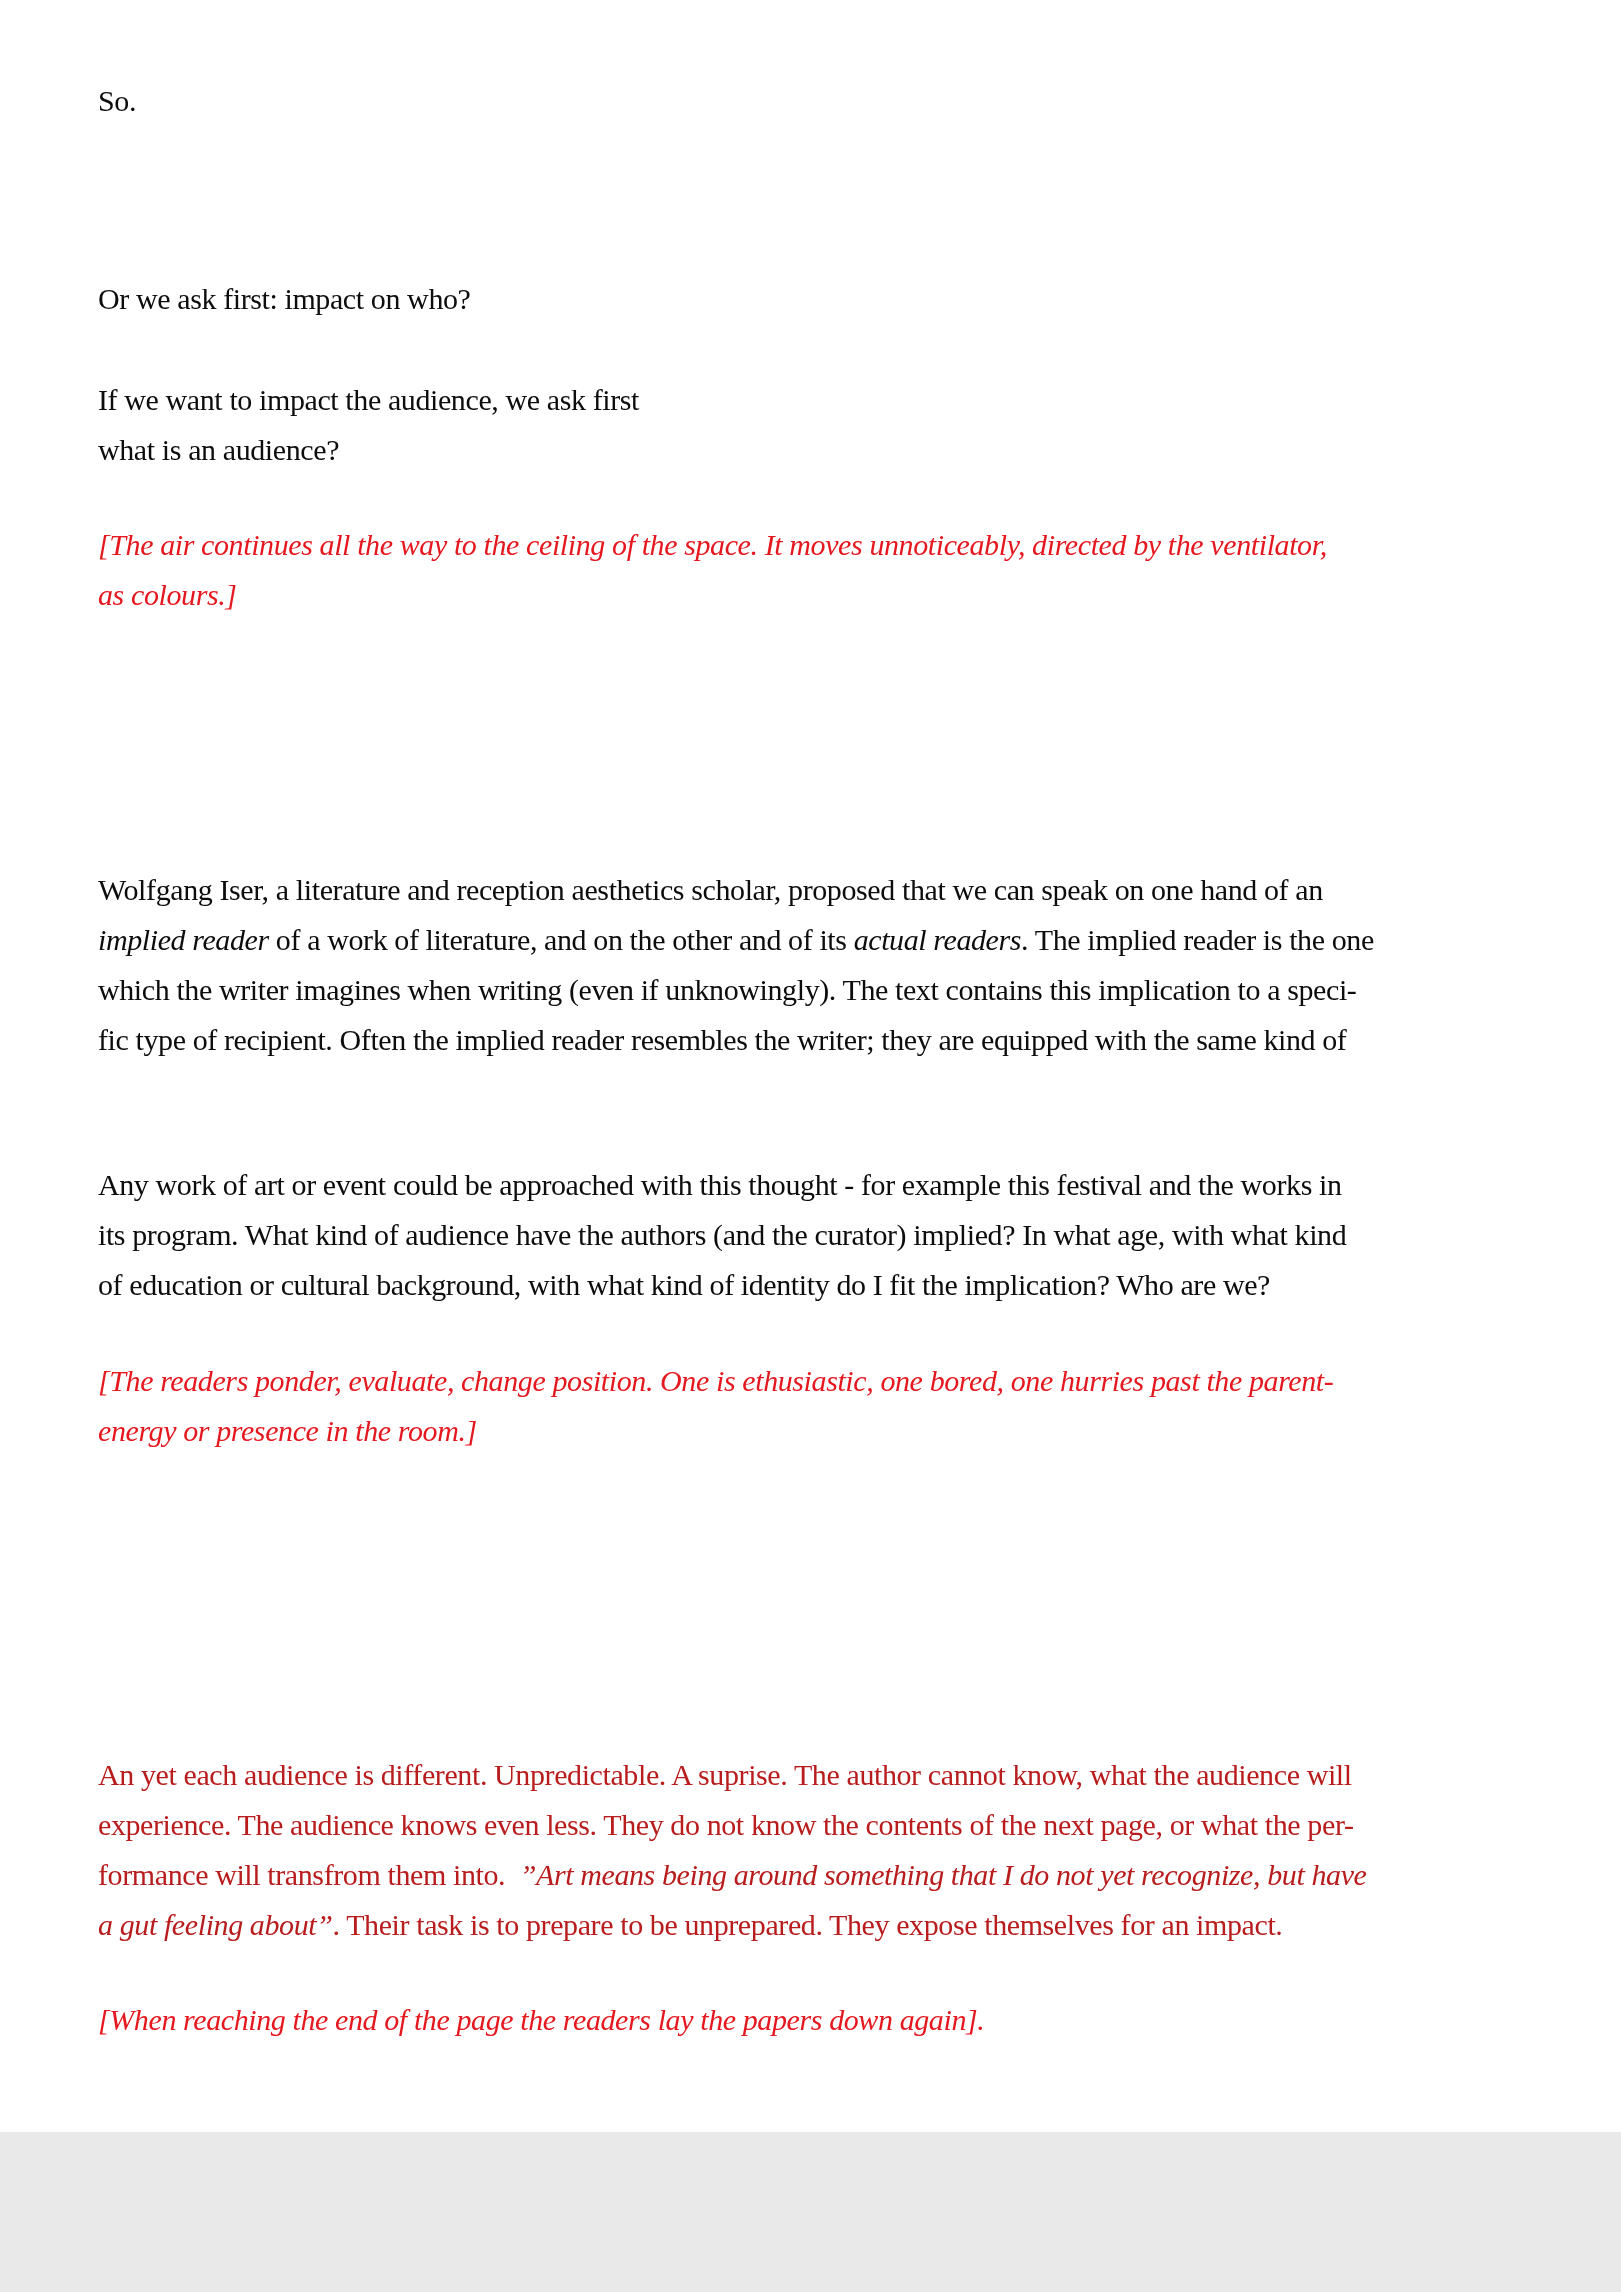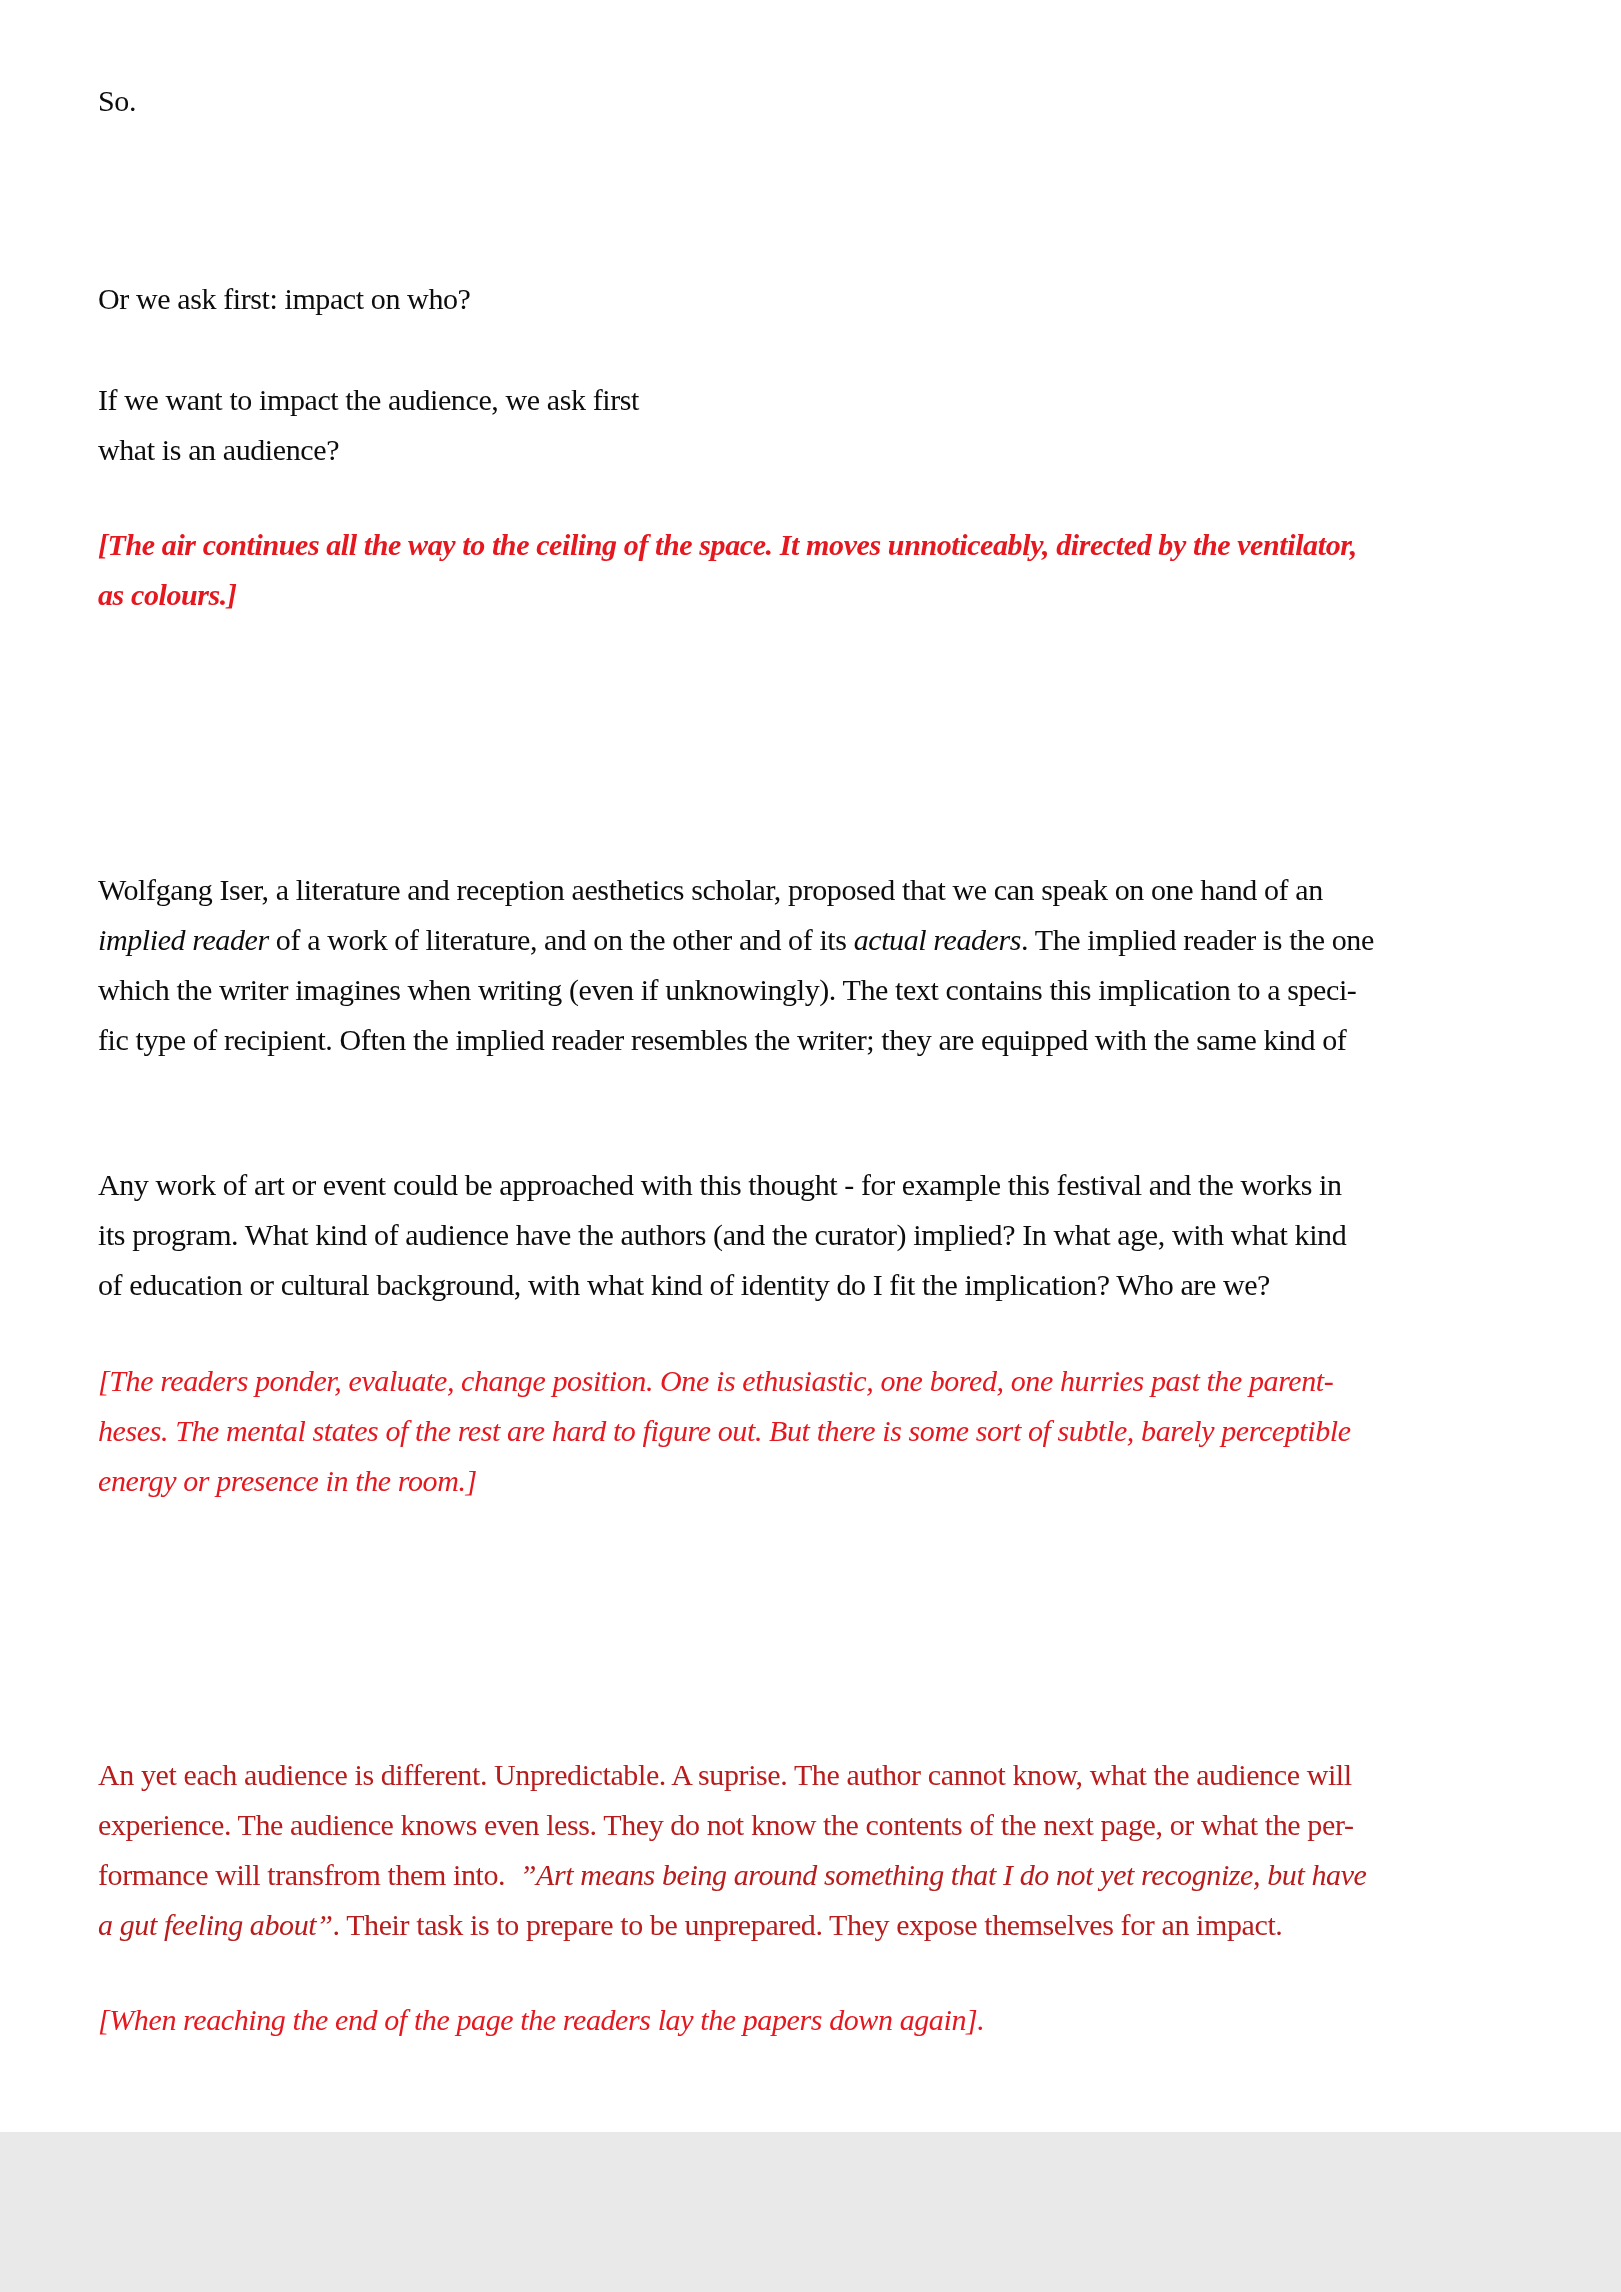--- a/index.html
+++ b/index.html
@@ -52,38 +52,37 @@
   <div class="block pos-b0" style="color: rgb(13, 13, 13);">
       <div class="line"><span>So.</span></div>
     </div>
   <div class="block pos-b2" style="color: rgb(13, 13, 13);">
       <div class="line"><span>Or we ask first: impact on who?</span></div>
     </div>
   <div class="block pos-b3" style="color: rgb(13, 13, 13);">
       <div class="line"><span>If we want to impact the audience, we ask first</span></div>
       <div class="line"><span>what is an audience?</span></div>
     </div>
-  <div class="block pos-b4 italic" style="color: rgb(229, 24, 31); font-weight: bold;">
+  <div class="block pos-b4 italic" style="color: rgb(229, 24, 31);">
       <div class="line"><span>[The air continues all the way to the ceiling of the space. It moves unnoticeably, directed by the ventilator,</span></div>
       <div class="line"><span>as colours.]</span></div>
     </div>
   <div class="block pos-b5" style="color: rgb(13, 13, 13);">
       <div class="line"><span>Wolfgang Iser, a literature and reception aesthetics scholar, proposed that we can speak on one hand of an</span></div>
       <div class="line"><span class="it">implied reader</span><span> of a work of literature, and on the other and of its </span><span class="it">actual readers</span><span>. The implied reader is the one</span></div>
       <div class="line"><span>which the writer imagines when writing (even if unknowingly). The text contains this implication to a speci-</span></div>
       <div class="line"><span>fic type of recipient. Often the implied reader resembles the writer; they are equipped with the same kind of</span></div>
     </div>
   <div class="block pos-b6" style="color: rgb(13, 13, 13);">
       <div class="line"><span>Any work of art or event could be approached with this thought - for example this festival and the works in</span></div>
       <div class="line"><span>its program. What kind of audience have the authors (and the curator) implied? In what age, with what kind</span></div>
       <div class="line"><span>of education or cultural background, with what kind of identity do I fit the implication? Who are we?</span></div>
     </div>
   <div class="block pos-b7 italic" style="color: rgb(229, 24, 31);">
       <div class="line"><span>[The readers ponder, evaluate, change position. One is ethusiastic, one bored, one hurries past the parent-</span></div>
-      <div class="line"><span>heses. The mental states of the rest are hard to figure out. But there is some sort of subtle, barely perceptible</span></div>
       <div class="line"><span>energy or presence in the room.]</span></div>
     </div>
   <div class="block pos-b8" style="color: #b91c1c;">
       <div class="line"><span>An yet each audience is different. Unpredictable. A suprise. The author cannot know, what the audience will</span></div>
       <div class="line"><span>experience. The audience knows even less. They do not know the contents of the next page, or what the per-</span></div>
       <div class="line"><span>formance will transfrom them into. </span><span class="it">”Art means being around something that I do not yet recognize, but have</span></div>
       <div class="line"><span class="it">a gut feeling about”</span><span>. Their task is to prepare to be unprepared. They expose themselves for an impact.</span></div>
     </div>
   <div class="block pos-b9 italic" style="color: rgb(229, 24, 31);">
       <div class="line"><span>[When reaching the end of the page the readers lay the papers down again].</span></div>

